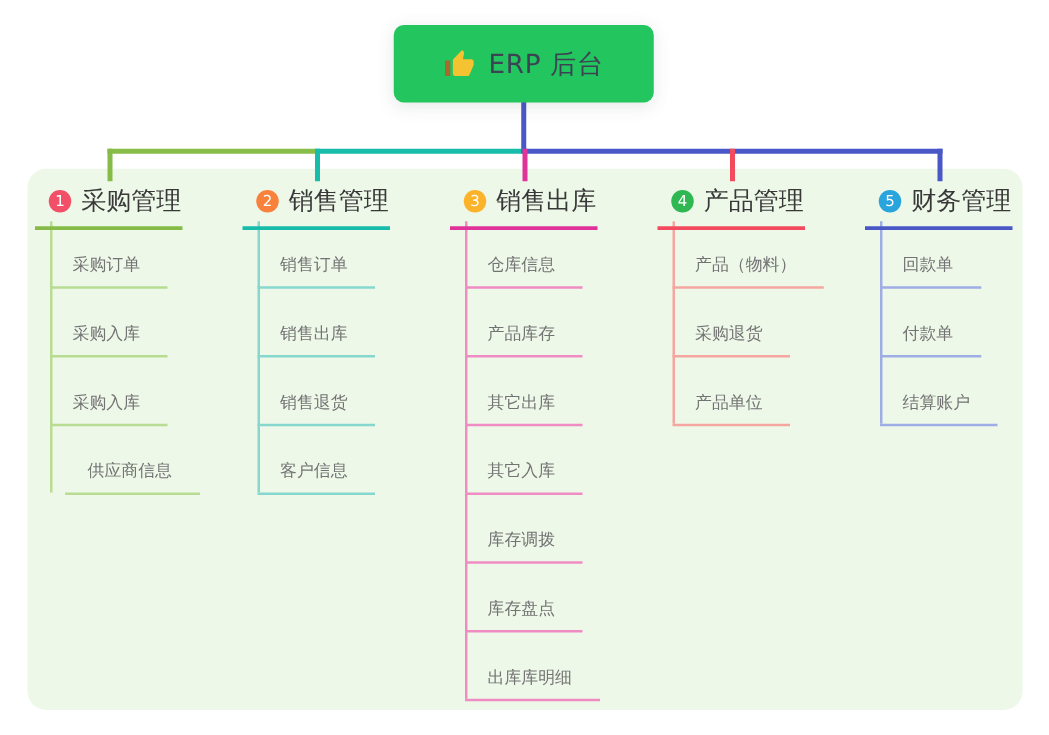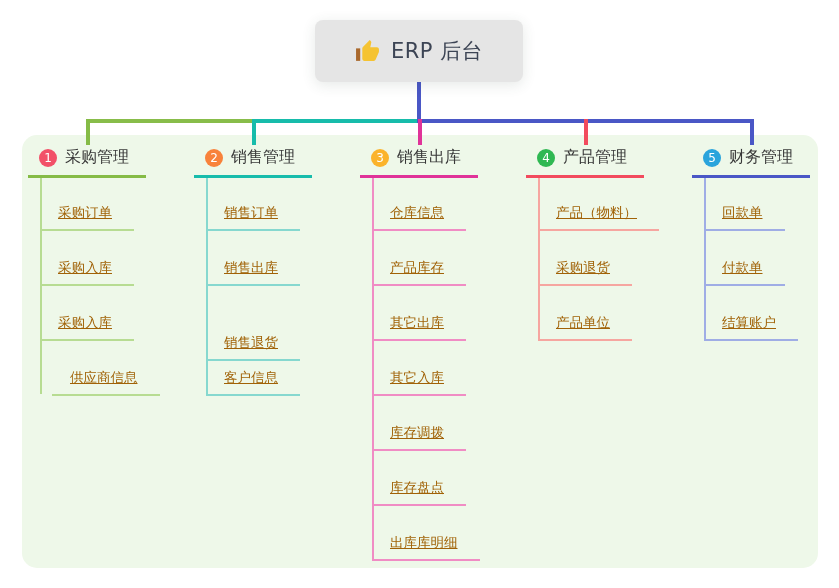--- a/index.html
+++ b/index.html
@@ -1,30 +1,30 @@
 <!DOCTYPE html>
 <html><head>
 <meta charset="utf-8">
 <style>
   html,body{margin:0;padding:0;background:#ffffff;}
   body{font-family:"DejaVu Sans","Liberation Sans",sans-serif;}
   .canvas{position:relative;width:839px;height:588px;background:#ffffff;overflow:hidden;}
   .panel{position:absolute;left:22px;top:135px;width:796px;height:433px;background:#eef8e9;border-radius:15px;}
   .line{position:absolute;}
-  .root-node{position:absolute;left:315px;top:20px;width:208px;height:62px;background:#e5e5e5;
+  .root-node{position:absolute;left:315px;top:20px;width:208px;height:62px;background:#22c55e;
     border-radius:8px;box-shadow:0 3px 14px rgba(50,70,60,.12);display:flex;align-items:center;
     justify-content:center;gap:11px;cursor:pointer;z-index:3;}
   .root-label{font-size:21px;color:#3c4454;font-weight:500;letter-spacing:.5px;}
   .branch-title{position:absolute;box-sizing:border-box;width:118px;display:flex;align-items:center;
     gap:8px;padding:0 0 7px 11px;border-bottom:3px solid #000;cursor:pointer;z-index:2;}
   .badge{width:18px;height:18px;border-radius:50%;color:#fff;font-size:12px;line-height:18px;
     text-align:center;flex:0 0 18px;font-weight:500;}
-  .branch-label{font-size:16px;color:#383838;font-weight:500;white-space:nowrap;}
+  .branch-label{font-size:20px;color:#383838;font-weight:500;white-space:nowrap;}
   .child-node{position:absolute;box-sizing:border-box;padding:0 22px 7px 18px;border-bottom:2px solid #000;
-    font-size:13.5px;line-height:20px;color:#a16207;white-space:nowrap;cursor:pointer;z-index:2;text-decoration:underline;}
+    font-size:13.5px;line-height:20px;color:#737373;white-space:nowrap;cursor:pointer;z-index:2;}
   .spine{position:absolute;width:2px;z-index:1;}
 </style>
 </head>
 <body>
 
 <div class="canvas">
   <div class="panel"></div>
   <div id="connector-layer">
       <div class="line" style="left: 417px; top: 81px; width: 4px; height: 40px; background: rgb(74, 87, 198);"></div>
       <div class="line" style="left: 86px; top: 119px; width: 166px; height: 4px; background: rgb(136, 189, 74);"></div>
@@ -57,21 +57,21 @@
       <div class="child-node" style="left: 40px; top: 257px; border-bottom-color: rgb(183, 220, 146);">采购入库</div>
       <div class="child-node" style="left: 40px; top: 312px; border-bottom-color: rgb(183, 220, 146);">采购入库</div>
       <div class="child-node" style="left: 52px; top: 367px; border-bottom-color: rgb(183, 220, 146);">供应商信息</div>
       <div class="branch-title" style="left: 194px; top: 147px; border-bottom-color: rgb(23, 188, 171);">
         <span class="badge" style="background: rgb(248, 130, 59);">2</span>
         <span class="branch-label">销售管理</span>
       </div>
       <div class="spine" style="left: 206px; top: 177px; height: 217px; background: rgb(134, 216, 207);"></div>
       <div class="child-node" style="left: 206px; top: 202px; border-bottom-color: rgb(134, 216, 207);">销售订单</div>
       <div class="child-node" style="left: 206px; top: 257px; border-bottom-color: rgb(134, 216, 207);">销售出库</div>
-      <div class="child-node" style="left: 206px; top: 332px; border-bottom-color: rgb(134, 216, 207);">销售退货</div>
+      <div class="child-node" style="left: 206px; top: 312px; border-bottom-color: rgb(134, 216, 207);">销售退货</div>
       <div class="child-node" style="left: 206px; top: 367px; border-bottom-color: rgb(134, 216, 207);">客户信息</div>
       <div class="branch-title" style="left: 360px; top: 147px; border-bottom-color: rgb(224, 51, 153);">
         <span class="badge" style="background: rgb(251, 179, 43);">3</span>
         <span class="branch-label">销售出库</span>
       </div>
       <div class="spine" style="left: 372px; top: 177px; height: 382px; background: rgb(240, 140, 196);"></div>
       <div class="child-node" style="left: 372px; top: 202px; border-bottom-color: rgb(240, 140, 196);">仓库信息</div>
       <div class="child-node" style="left: 372px; top: 257px; border-bottom-color: rgb(240, 140, 196);">产品库存</div>
       <div class="child-node" style="left: 372px; top: 312px; border-bottom-color: rgb(240, 140, 196);">其它出库</div>
       <div class="child-node" style="left: 372px; top: 367px; border-bottom-color: rgb(240, 140, 196);">其它入库</div>

